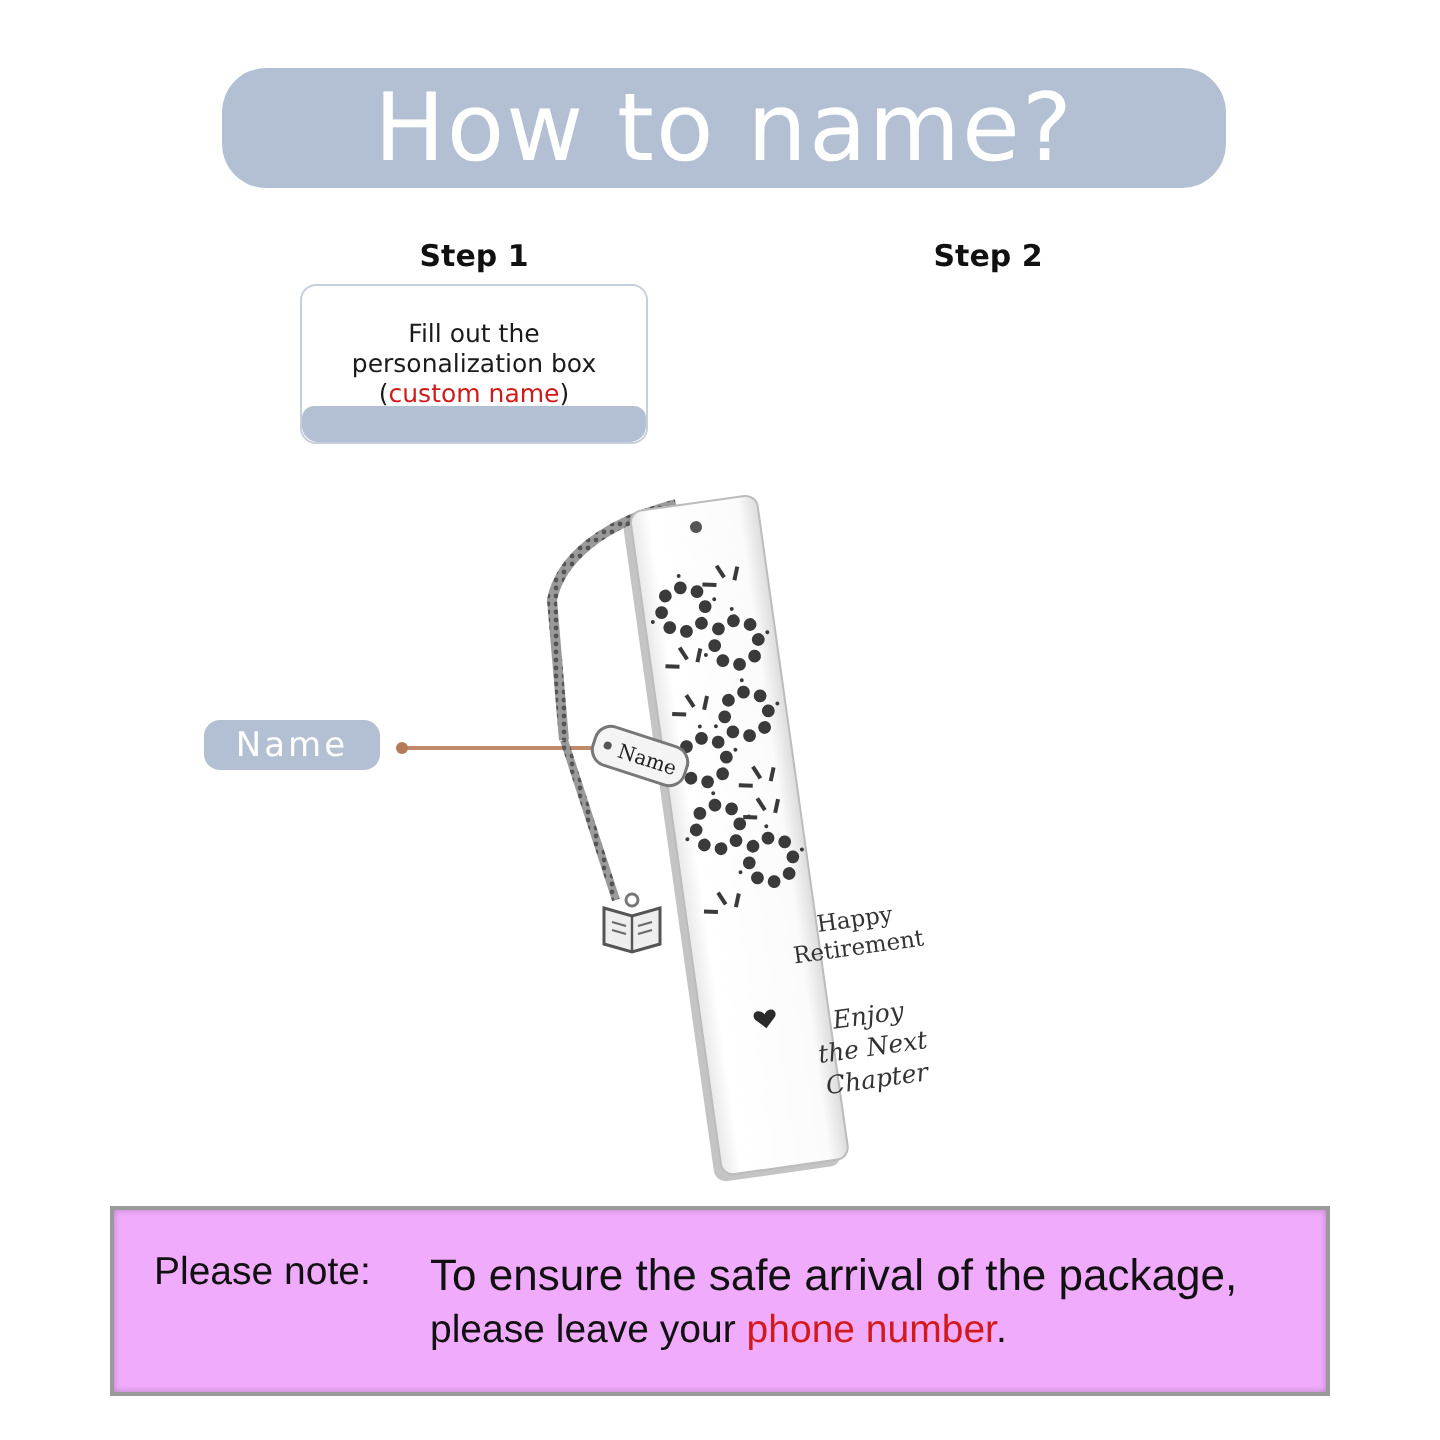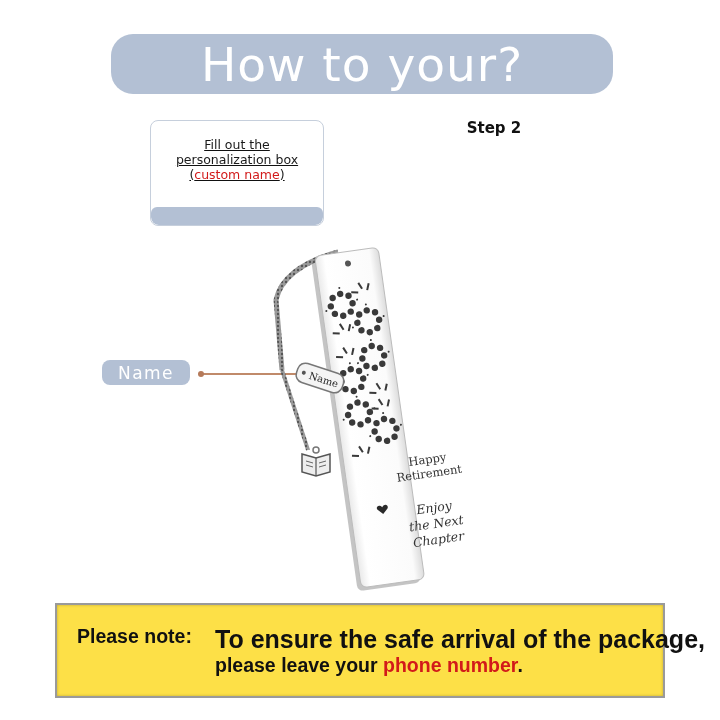--- a/index.html
+++ b/index.html
@@ -9,55 +9,56 @@
   .banner {
     position: absolute; left: 111px; top: 34px; width: 502px; height: 60px;
     background: #b3c0d4; border-radius: 22px;
     display: flex; align-items: center; justify-content: center;
   }
   .banner-title { color: #ffffff; font-size: 47px; font-weight: 400; letter-spacing: 1px; font-family: "DejaVu Sans", sans-serif; }
 
   .step { position: absolute; width: 174px; }
   .step-title { text-align: center; font-weight: 700; font-size: 15px; color: #111; height: 22px; line-height: 22px; font-family: "DejaVu Sans", sans-serif; }
   .step-box {
-    position: relative; margin-top: 3px; width: 174px; height: 106px;
-    border: 1px solid #c6cfdc; border-radius: 8px; background: #fff; overflow: hidden; text-decoration: underline;
+    position: relative; margin-top: 3px; width: 174px; height: 80px;
+    border: 1px solid #c6cfdc; border-radius: 8px; background: #fff; overflow: hidden;
   }
   .step-text { padding: 12px 4px 0 4px; text-align: center; font-size: 12.5px; line-height: 15px; color: #1a1a1a; font-family: "DejaVu Sans", sans-serif; }
   .step-bar { position: absolute; left: 0; right: 0; bottom: 0; height: 18px; background: #b3c0d4; border-radius: 6px 6px 8px 8px; }
   .red { color: #d21a1a; }
 
   .name-pill {
     position: absolute; left: 102px; top: 360px; width: 88px; height: 25px;
     background: #b3c0d4; border-radius: 8px; color: #fff; font-size: 17px; letter-spacing: 1.5px;
     display: flex; align-items: center; justify-content: center; font-family: "DejaVu Sans", sans-serif;
   }
   .pointer-line { position: absolute; left: 200px; top: 373px; width: 118px; height: 2px; background: #c08a6a; }
   .pointer-dot { position: absolute; left: 198px; top: 371px; width: 6px; height: 6px; border-radius: 50%; background: #b57a5a; }
 
   .product { position: absolute; left: 260px; top: 240px; width: 240px; height: 360px; }
 
   .bm-text { position: absolute; font-family: "DejaVu Serif", serif; color: #333; text-align: center; }
 
   .note {
     position: absolute; left: 55px; top: 603px; width: 610px; height: 95px;
-    background: #fde047; border: 2px solid #9a9a9a; box-shadow: inset 0 0 3px rgba(0,0,0,0.25); font-weight: bold;
+    background: #f0abfc; border: 2px solid #9a9a9a; box-shadow: inset 0 0 3px rgba(0,0,0,0.25);
   }
   .note-label { position: absolute; left: 20px; top: 20px; font-size: 19.5px; color: #111; font-family: "Liberation Sans", sans-serif; }
-  .note-line1 { position: absolute; left: 158px; top: 20px; font-size: 25px; color: #111; font-family: "Liberation Sans", sans-serif; white-space: nowrap; }
+  .note-line1 { position: absolute; left: 158px; top: 20px; font-size: 22px; color: #111; font-family: "Liberation Sans", sans-serif; white-space: nowrap; }
   .note-line2 { position: absolute; left: 158px; top: 49px; font-size: 19.5px; color: #111; font-family: "Liberation Sans", sans-serif; white-space: nowrap; text-align: right; }
 </style>
 </head>
 <body>
 
 <div class="banner">
-  <span class="banner-title">How to your?</span>
+  <span class="banner-title">How to name?</span>
 </div>
 
 <div class="step" style="left:150px; top:117px;">
+  <div class="step-title">Step 1</div>
   <div class="step-box">
     <div class="step-text" style="padding-top:16px;"><span>Fill out the personalization box (</span><span class="red">custom name</span><span>)</span></div>
     <div class="step-bar"></div>
   </div>
 </div>
 
 <div class="step" style="left:407px; top:117px;">
   <div class="step-title">Step 2</div>
 </div>
 

